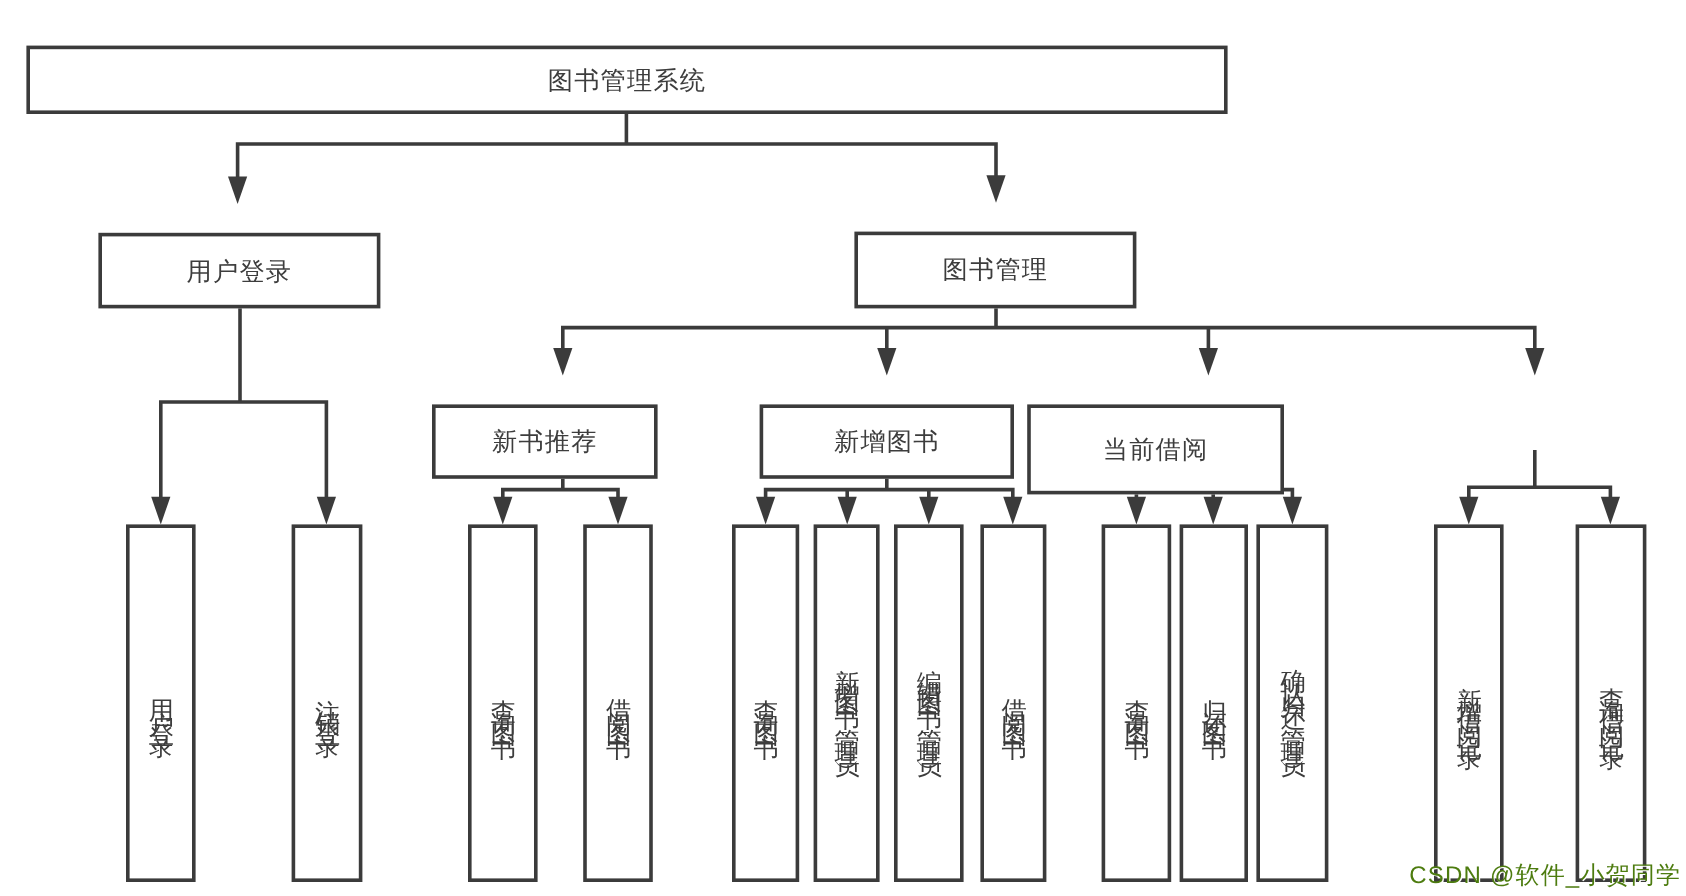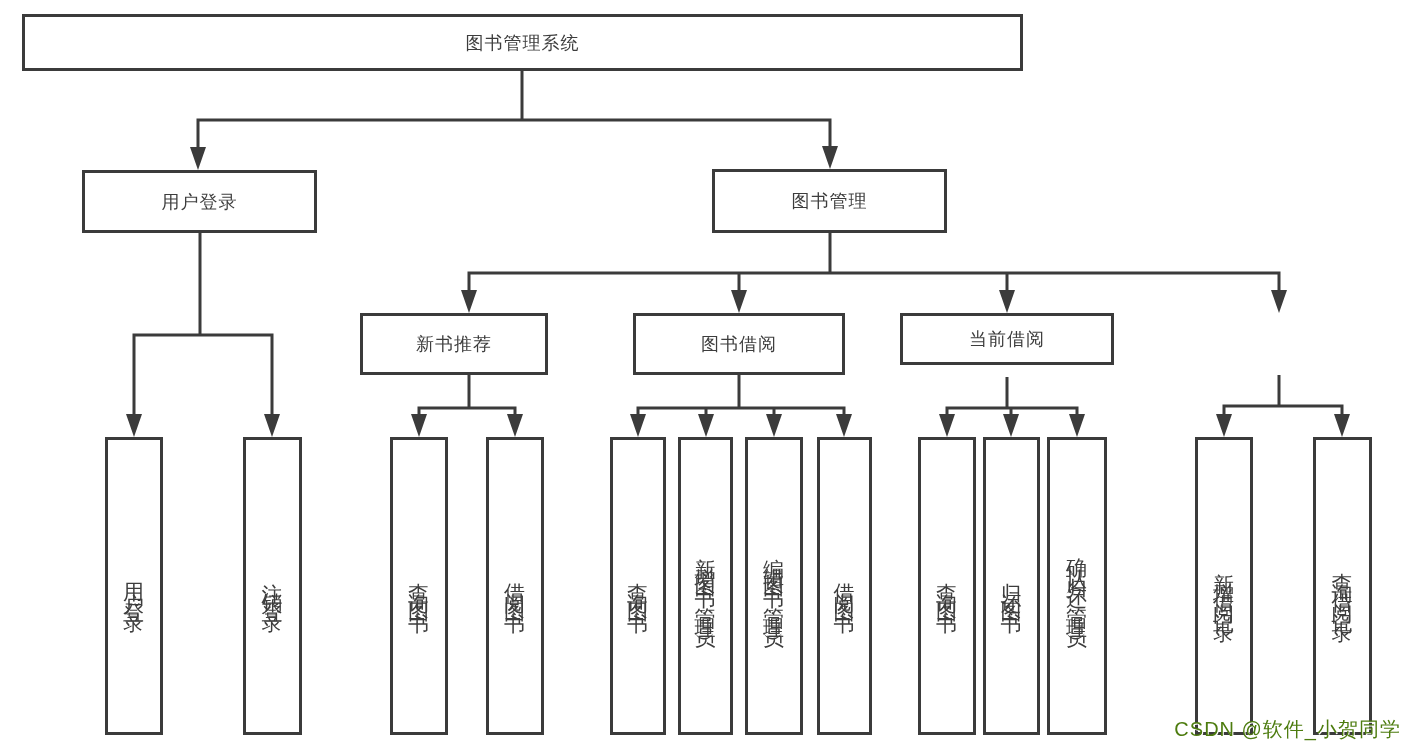--- a/index.html
+++ b/index.html
@@ -20,23 +20,24 @@
   .node {
     position: absolute;
     border: 3px solid #3b3b3b;
     background: #ffffff;
     color: #3d3d3d;
     display: flex;
     align-items: center;
     justify-content: center;
   }
   .hbox {
-    font-size: 18px;
+    font-size: 21px;
     letter-spacing: 1px;
     white-space: nowrap;
+    margin-top: 24px;
   }
   .vbox { }
   .vtext {
     writing-mode: vertical-rl;
     text-orientation: mixed;
     font-size: 21px;
     letter-spacing: 10px;
     white-space: nowrap;
     line-height: 1;
   }
@@ -102,22 +103,22 @@
       <polygon points="1334,414 1350,414 1342,437"></polygon>
     </g>
   </svg>
 
   <div class="node hbox" style="left:22px; top:14px; width:1001px; height:57px;">图书管理系统</div>
 
   <div class="node hbox" style="left:82px; top:170px; width:235px; height:63px;">用户登录</div>
   <div class="node hbox" style="left:712px; top:169px; width:235px; height:64px;">图书管理</div>
 
   <div class="node hbox" style="left:360px; top:313px; width:188px; height:62px;">新书推荐</div>
-  <div class="node hbox" style="left:633px; top:313px; width:212px; height:62px;">图书借阅</div>
-  <div class="node hbox" style="left:900px; top:313px; width:214px; height:52px;">当前借阅</div>
+  <div class="node hbox" style="left:633px; top:313px; width:212px; height:62px;">新增图书</div>
+  <div class="node hbox" style="left:856px; top:313px; width:214px; height:75px;">当前借阅</div>
 
   <div class="node vbox" style="left:105px; top:437px; width:58px; height:298px;">
     <span class="vtext">用户登录</span>
   </div>
   <div class="node vbox" style="left:243px; top:437px; width:59px; height:298px;">
     <span class="vtext">注销登录</span>
   </div>
 
   <div class="node vbox" style="left:390px; top:437px; width:58px; height:298px;">
     <span class="vtext">查询图书</span>

